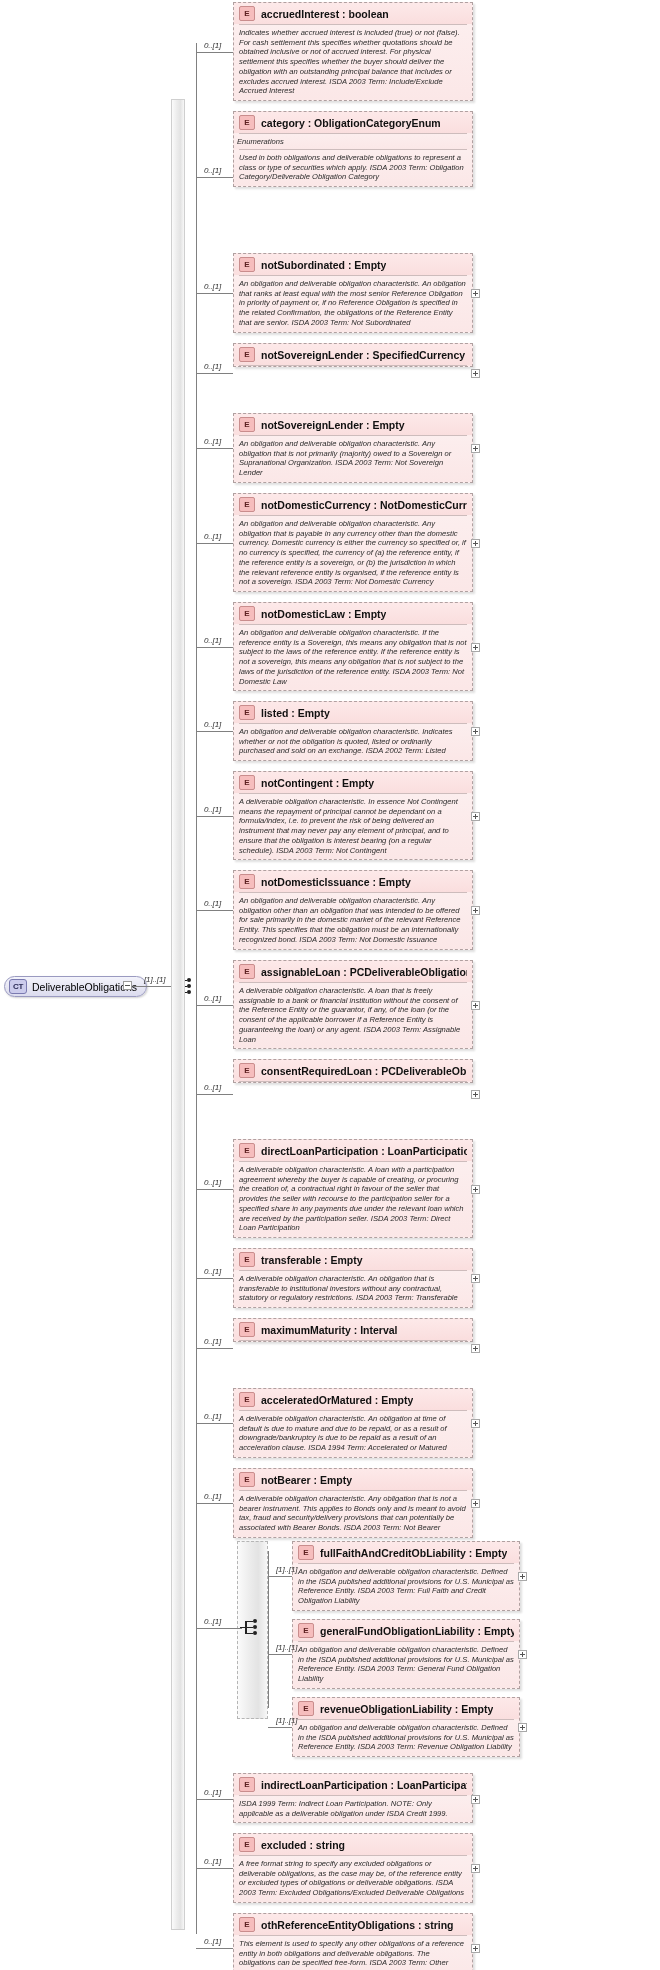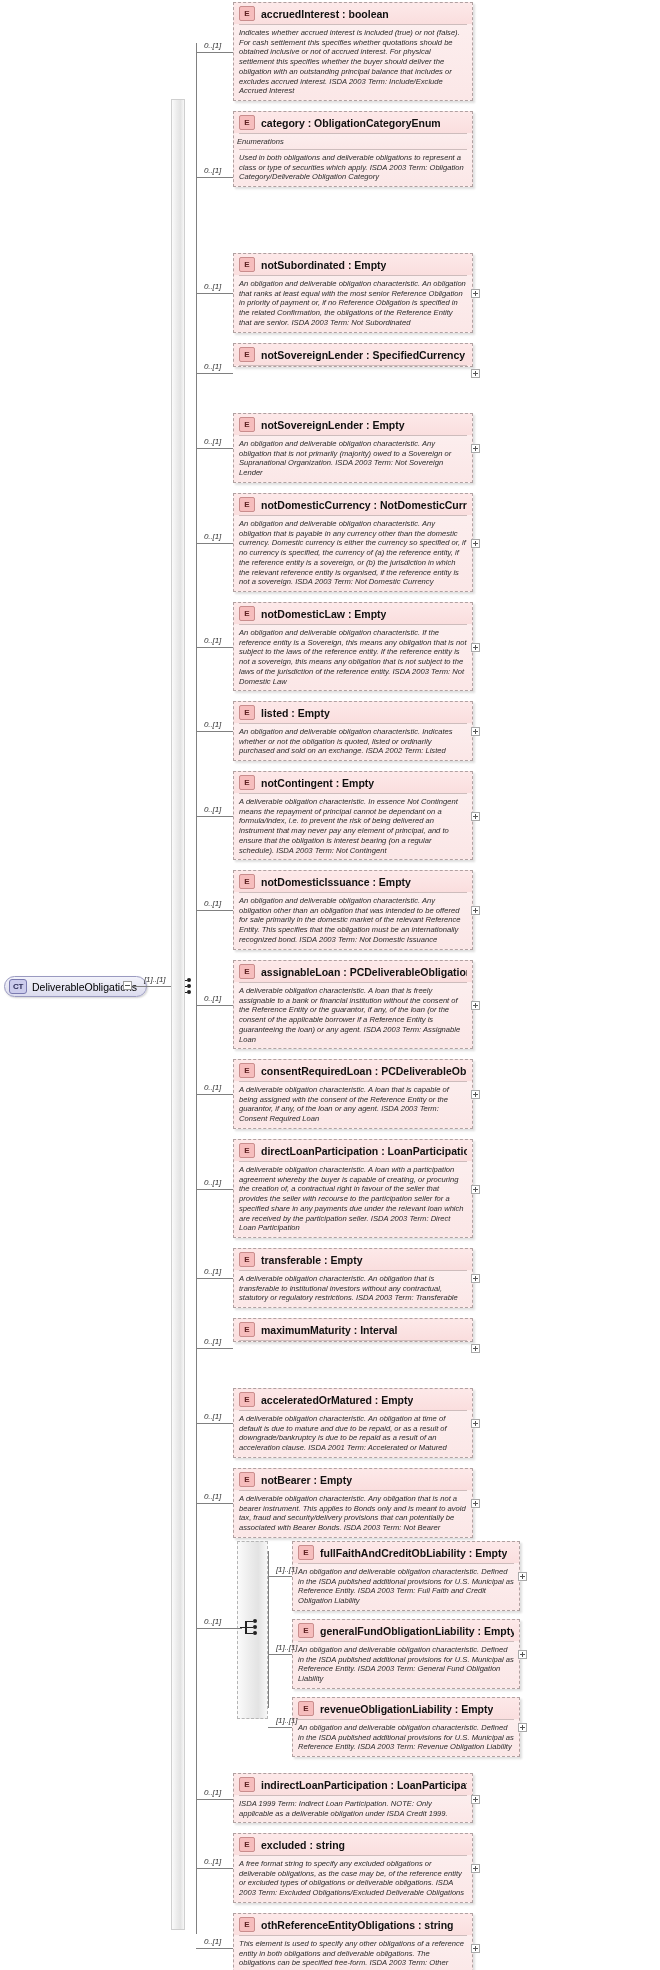--- a/index.html
+++ b/index.html
@@ -330,21 +330,20 @@
       </div>
       <div class="ln h" style="left: 196px; top: 1005px; width: 37px;"></div>
       <div class="card" style="left: 204px; top: 994px;">0..[1]</div>
       <div class="plus" style="left: 471px; top: 1001px;"></div>
       <div class="elem" style="left: 233px; top: 1059px; width: 240px;">
         <div class="elem-head">
           <span class="e-badge">E</span>
           <span class="e-name">consentRequiredLoan  :  PCDeliverableObligationCharac</span>
         </div>
         <div class="e-sep"></div>
-        <div class="elem-body">A deliverable obligation characteristic. A loan that is capable of being assigned with the consent of the Reference Entity or the guarantor, if any, of the loan or any agent. ISDA 2003 Term: Consent Required Loan</div>
       </div>
       <div class="ln h" style="left: 196px; top: 1094px; width: 37px;"></div>
       <div class="card" style="left: 204px; top: 1083px;">0..[1]</div>
       <div class="plus" style="left: 471px; top: 1090px;"></div>
       <div class="elem" style="left: 233px; top: 1139px; width: 240px;">
         <div class="elem-head">
           <span class="e-badge">E</span>
           <span class="e-name">directLoanParticipation  :  LoanParticipation</span>
         </div>
         <div class="e-sep"></div>
@@ -373,21 +372,21 @@
       </div>
       <div class="ln h" style="left: 196px; top: 1348px; width: 37px;"></div>
       <div class="card" style="left: 204px; top: 1337px;">0..[1]</div>
       <div class="plus" style="left: 471px; top: 1344px;"></div>
       <div class="elem" style="left: 233px; top: 1388px; width: 240px;">
         <div class="elem-head">
           <span class="e-badge">E</span>
           <span class="e-name">acceleratedOrMatured  :  Empty</span>
         </div>
         <div class="e-sep"></div>
-        <div class="elem-body">A deliverable obligation characteristic. An obligation at time of default is due to mature and due to be repaid, or as a result of downgrade/bankruptcy is due to be repaid as a result of an acceleration clause. ISDA 2001 Term: Accelerated or Matured</div>
+        <div class="elem-body">A deliverable obligation characteristic. An obligation at time of default is due to mature and due to be repaid, or as a result of downgrade/bankruptcy is due to be repaid as a result of an acceleration clause. ISDA 1994 Term: Accelerated or Matured</div>
       </div>
       <div class="ln h" style="left: 196px; top: 1423px; width: 37px;"></div>
       <div class="card" style="left: 204px; top: 1412px;">0..[1]</div>
       <div class="plus" style="left: 471px; top: 1419px;"></div>
       <div class="elem" style="left: 233px; top: 1468px; width: 240px;">
         <div class="elem-head">
           <span class="e-badge">E</span>
           <span class="e-name">notBearer  :  Empty</span>
         </div>
         <div class="e-sep"></div>

